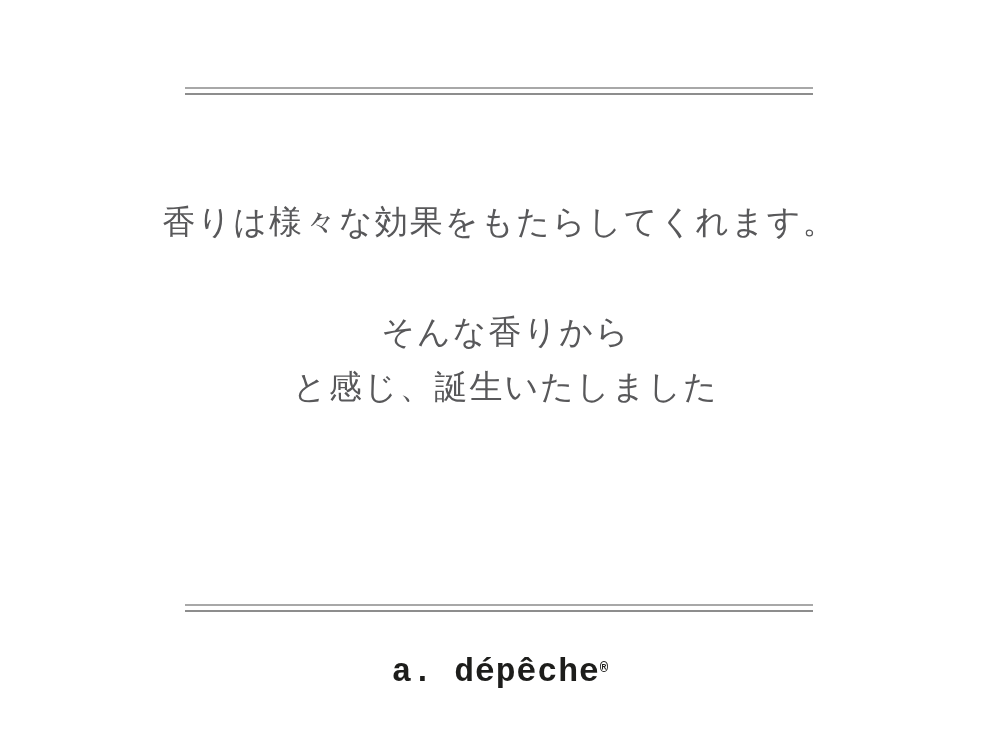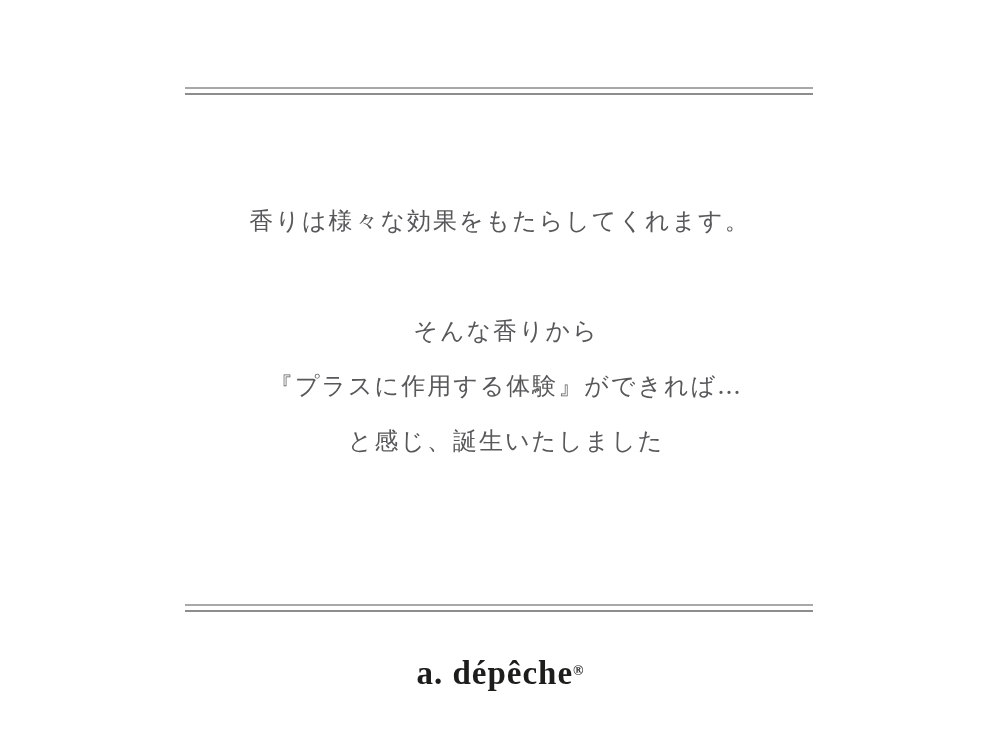--- a/index.html
+++ b/index.html
@@ -28,36 +28,36 @@
   .rule-top { top: 87px; }
   .rule-bottom { top: 604px; }
 
   
   .copy {
     position: absolute;
     left: 0;
     right: 0;
     top: 194px;
     text-align: center;
-    font-size: 24px;
+    font-size: 33px;
     line-height: 55px;
     letter-spacing: 2px;
     color: #58585a;
   }
   .copy p { margin: 0; }
   .para2 { margin-top: 55px; margin-left: 12px; }
 
   
   .logo {
     position: absolute;
     left: 0;
     right: 0;
     top: 654px;
     text-align: center;
-    font-family: Liberation Serif, serif;
+    font-family: Liberation Mono, monospace;
     font-weight: 700;
     font-size: 33px;
     line-height: 38px;
     letter-spacing: 1px;
     color: #1d1d1b;
   }
   .logo .rmark {
     font-size: 14px;
     font-weight: 700;
     position: relative;
@@ -69,21 +69,20 @@
 <body>
 
 <div class="canvas">
 
   <div class="rule rule-top"></div>
 
   <div class="copy">
     <p>香りは様々な効果をもたらしてくれます。</p>
     <div class="para2">
       <p>そんな香りから</p>
-      <p>『プラスに作用する体験』ができれば…</p>
       <p>と感じ、誕生いたしました</p>
     </div>
   </div>
 
   <div class="rule rule-bottom"></div>
 
   <div class="logo">
     <span>a. dépêche</span><span class="rmark">®</span>
   </div>
 

